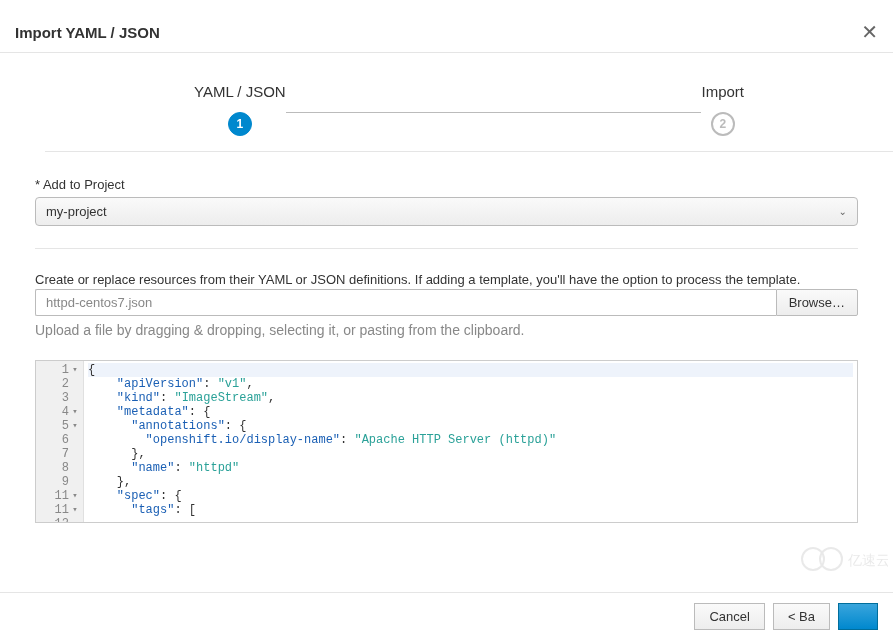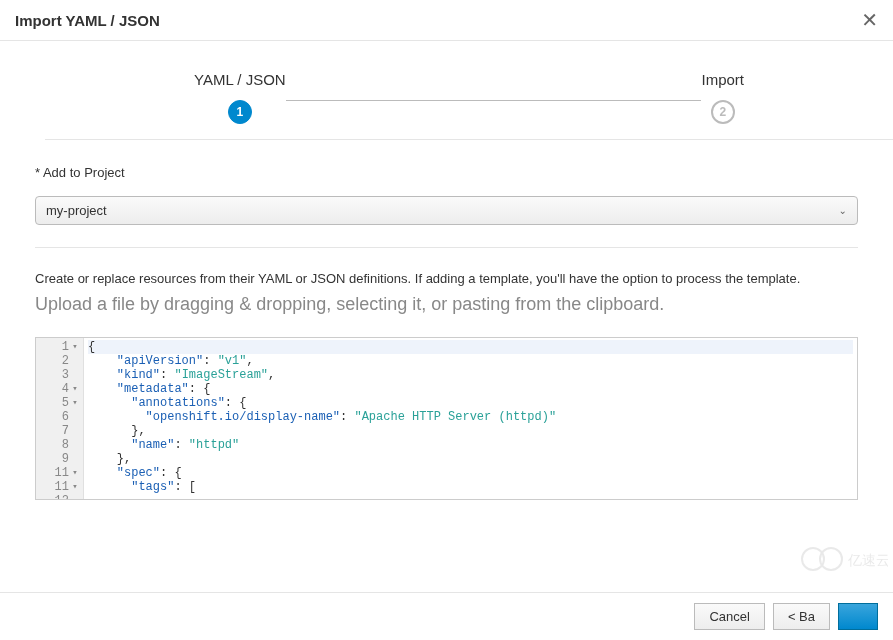--- a/index.html
+++ b/index.html
@@ -13,20 +13,21 @@
       overflow: hidden;
       position: relative;
     }
     .modal-header {
       display: flex;
       justify-content: space-between;
       align-items: center;
       padding: 10px 15px;
       border-bottom: 1px solid #e5e5e5;
       background: #fff;
+      margin-top: 12px;
     }
     .modal-title {
       font-size: 15px;
       font-weight: 600;
       color: #333;
     }
     .close-btn {
       font-size: 20px;
       color: #666;
       cursor: pointer;
@@ -87,21 +88,21 @@
       background: #bbb;
       margin-top: 29px;
       align-self: flex-start;
     }
     .content {
       padding: 25px 35px 10px;
     }
     .field-label {
       font-size: 13px;
       color: #333;
-      margin-bottom: 16px;
+      margin-bottom: 5px;
       display: block;
     }
     .dropdown {
       width: 100%;
       border: 1px solid #bbb;
       background: linear-gradient(to bottom, #fafafa, #ededed);
       padding: 6px 10px;
       font-size: 13px;
       color: #333;
       border-radius: 4px;
@@ -140,21 +141,21 @@
     .browse-btn {
       border: 1px solid #bbb;
       background: linear-gradient(to bottom, #fafafa, #ededed);
       padding: 5px 12px;
       font-size: 13px;
       color: #333;
       border-radius: 0 2px 2px 0;
       cursor: pointer;
     }
     .hint-text {
-      font-size: 18px;
+      font-size: 14px;
       color: #888;
       margin-top: 6px;
     }
     .editor {
       margin-top: 22px;
       border: 1px solid #ccc;
       display: flex;
       font-family: Menlo, Monaco, Consolas, "Courier New", monospace;
       font-size: 12px;
       height: 163px;
@@ -259,20 +260,24 @@
   <label class="field-label">* Add to Project</label>
   <div class="dropdown">
     <span>my-project</span>
     <span class="caret">⌄</span>
   </div>
 
   <div class="divider"></div>
 
   <div class="help-text">Create or replace resources from their YAML or JSON definitions. If adding a template, you'll have the option to process the template.</div>
 
+  <div class="file-row">
+    <div class="file-input">httpd-centos7.json</div>
+    <div class="browse-btn">Browse…</div>
+  </div>
   <div class="hint-text">Upload a file by dragging &amp; dropping, selecting it, or pasting from the clipboard.</div>
 
   <div class="editor">
     <div class="gutter" id="gutter">
         <div class="gutter-line">
           <span>1</span>
           <span class="fold">▾</span>
         </div>
         <div class="gutter-line">
           <span>2</span>

